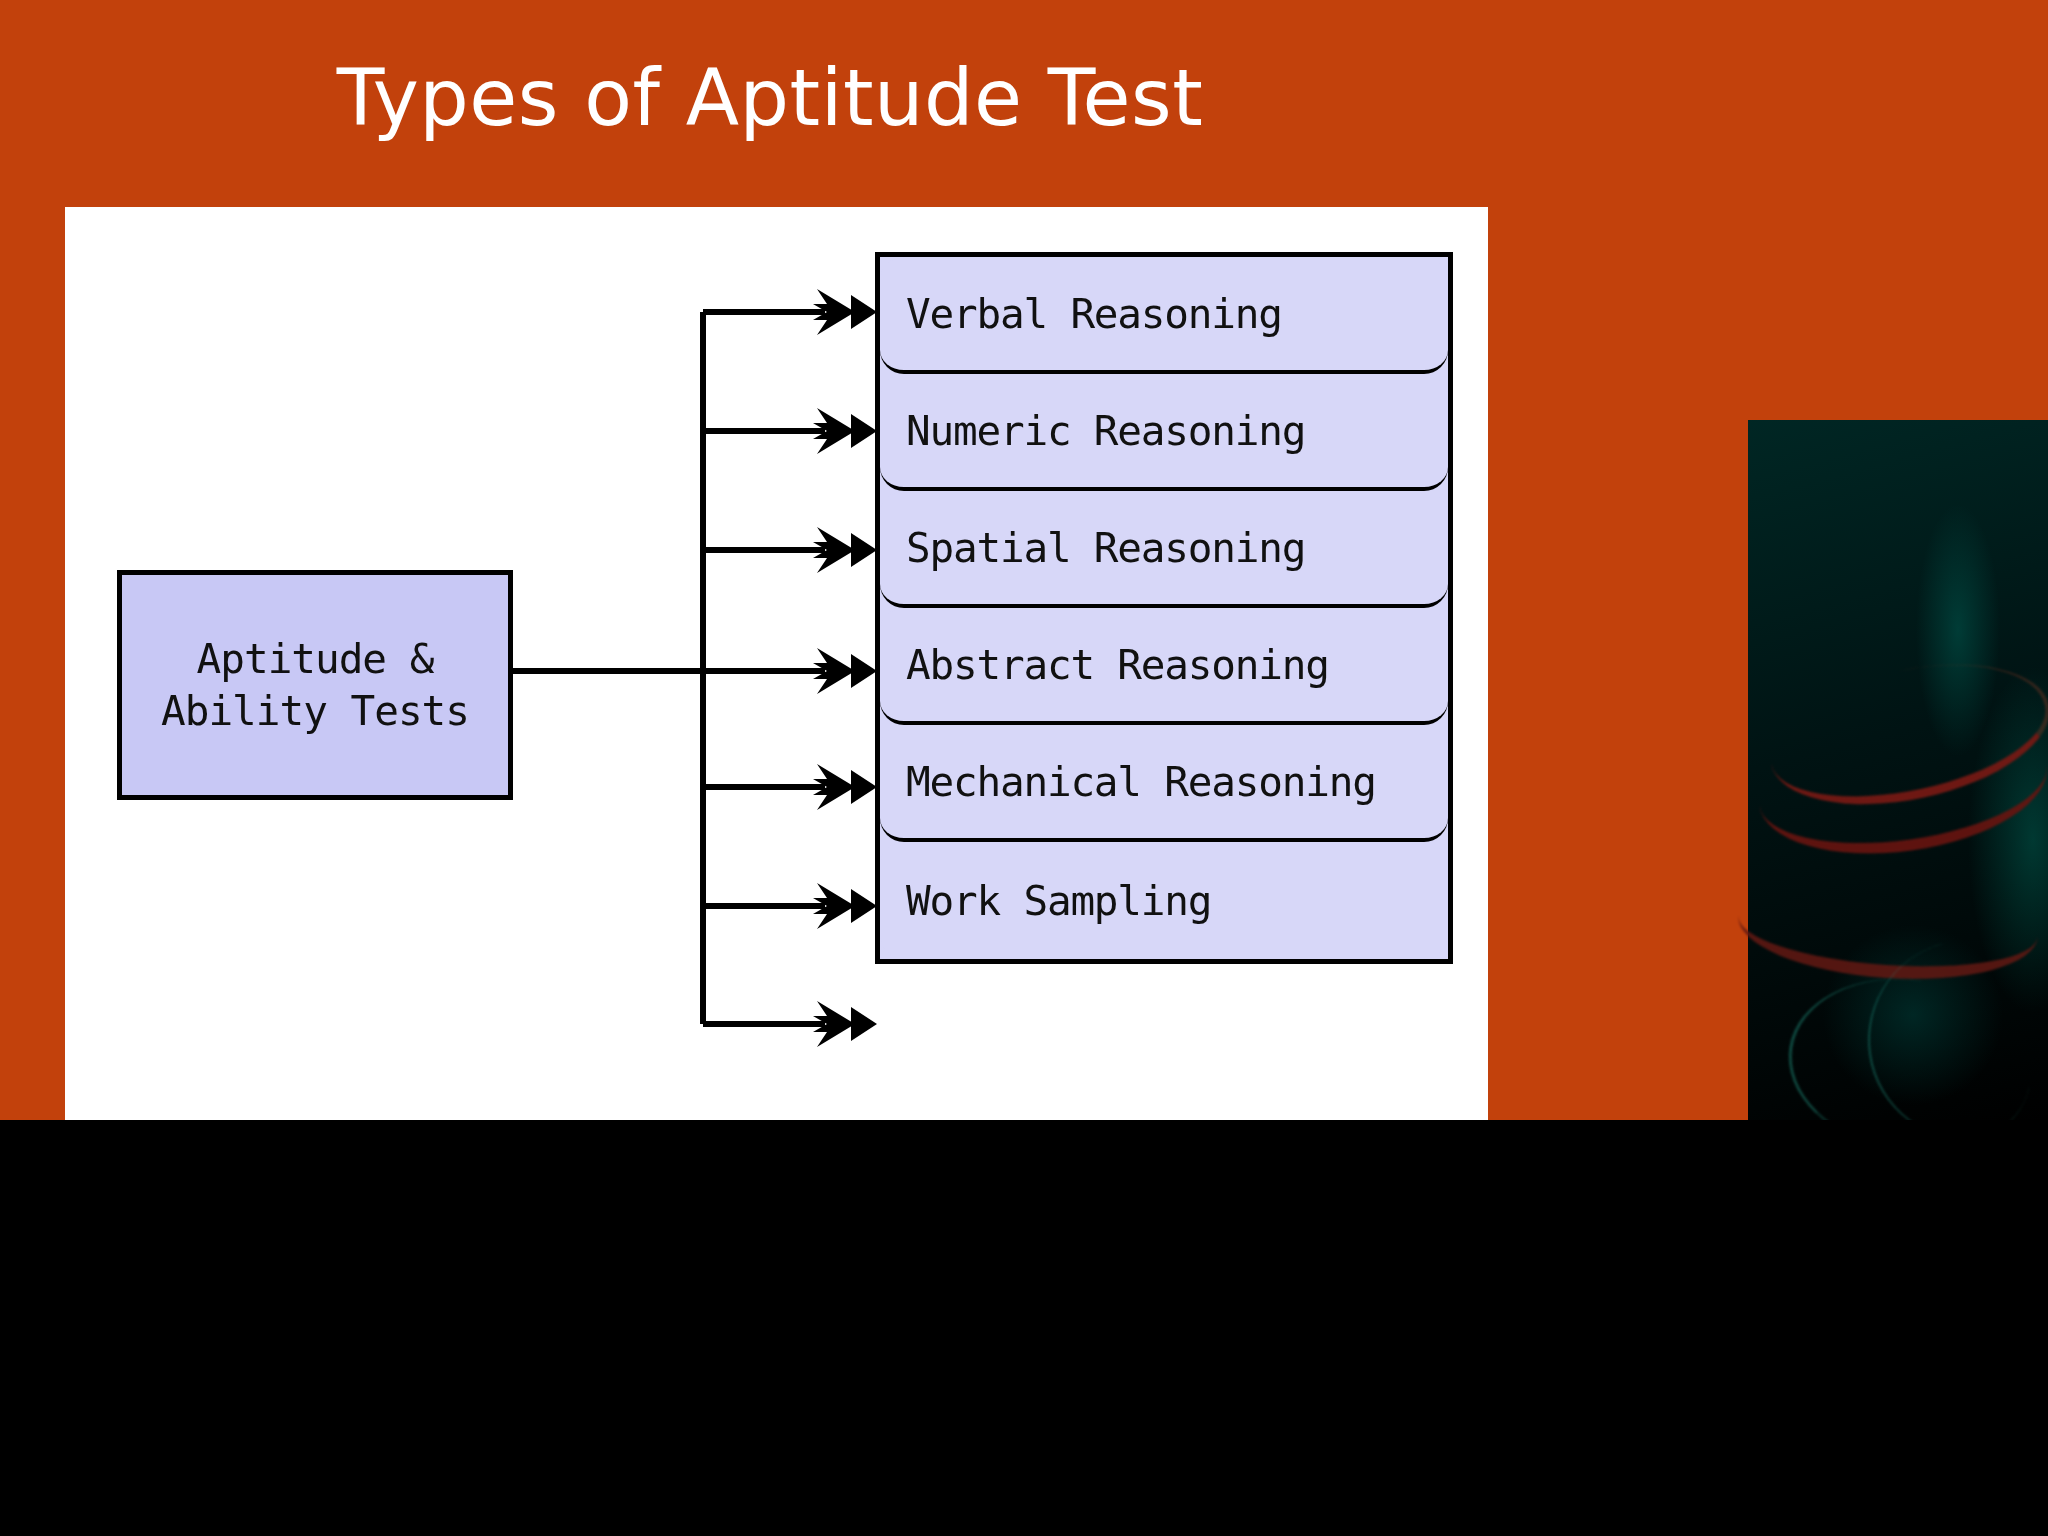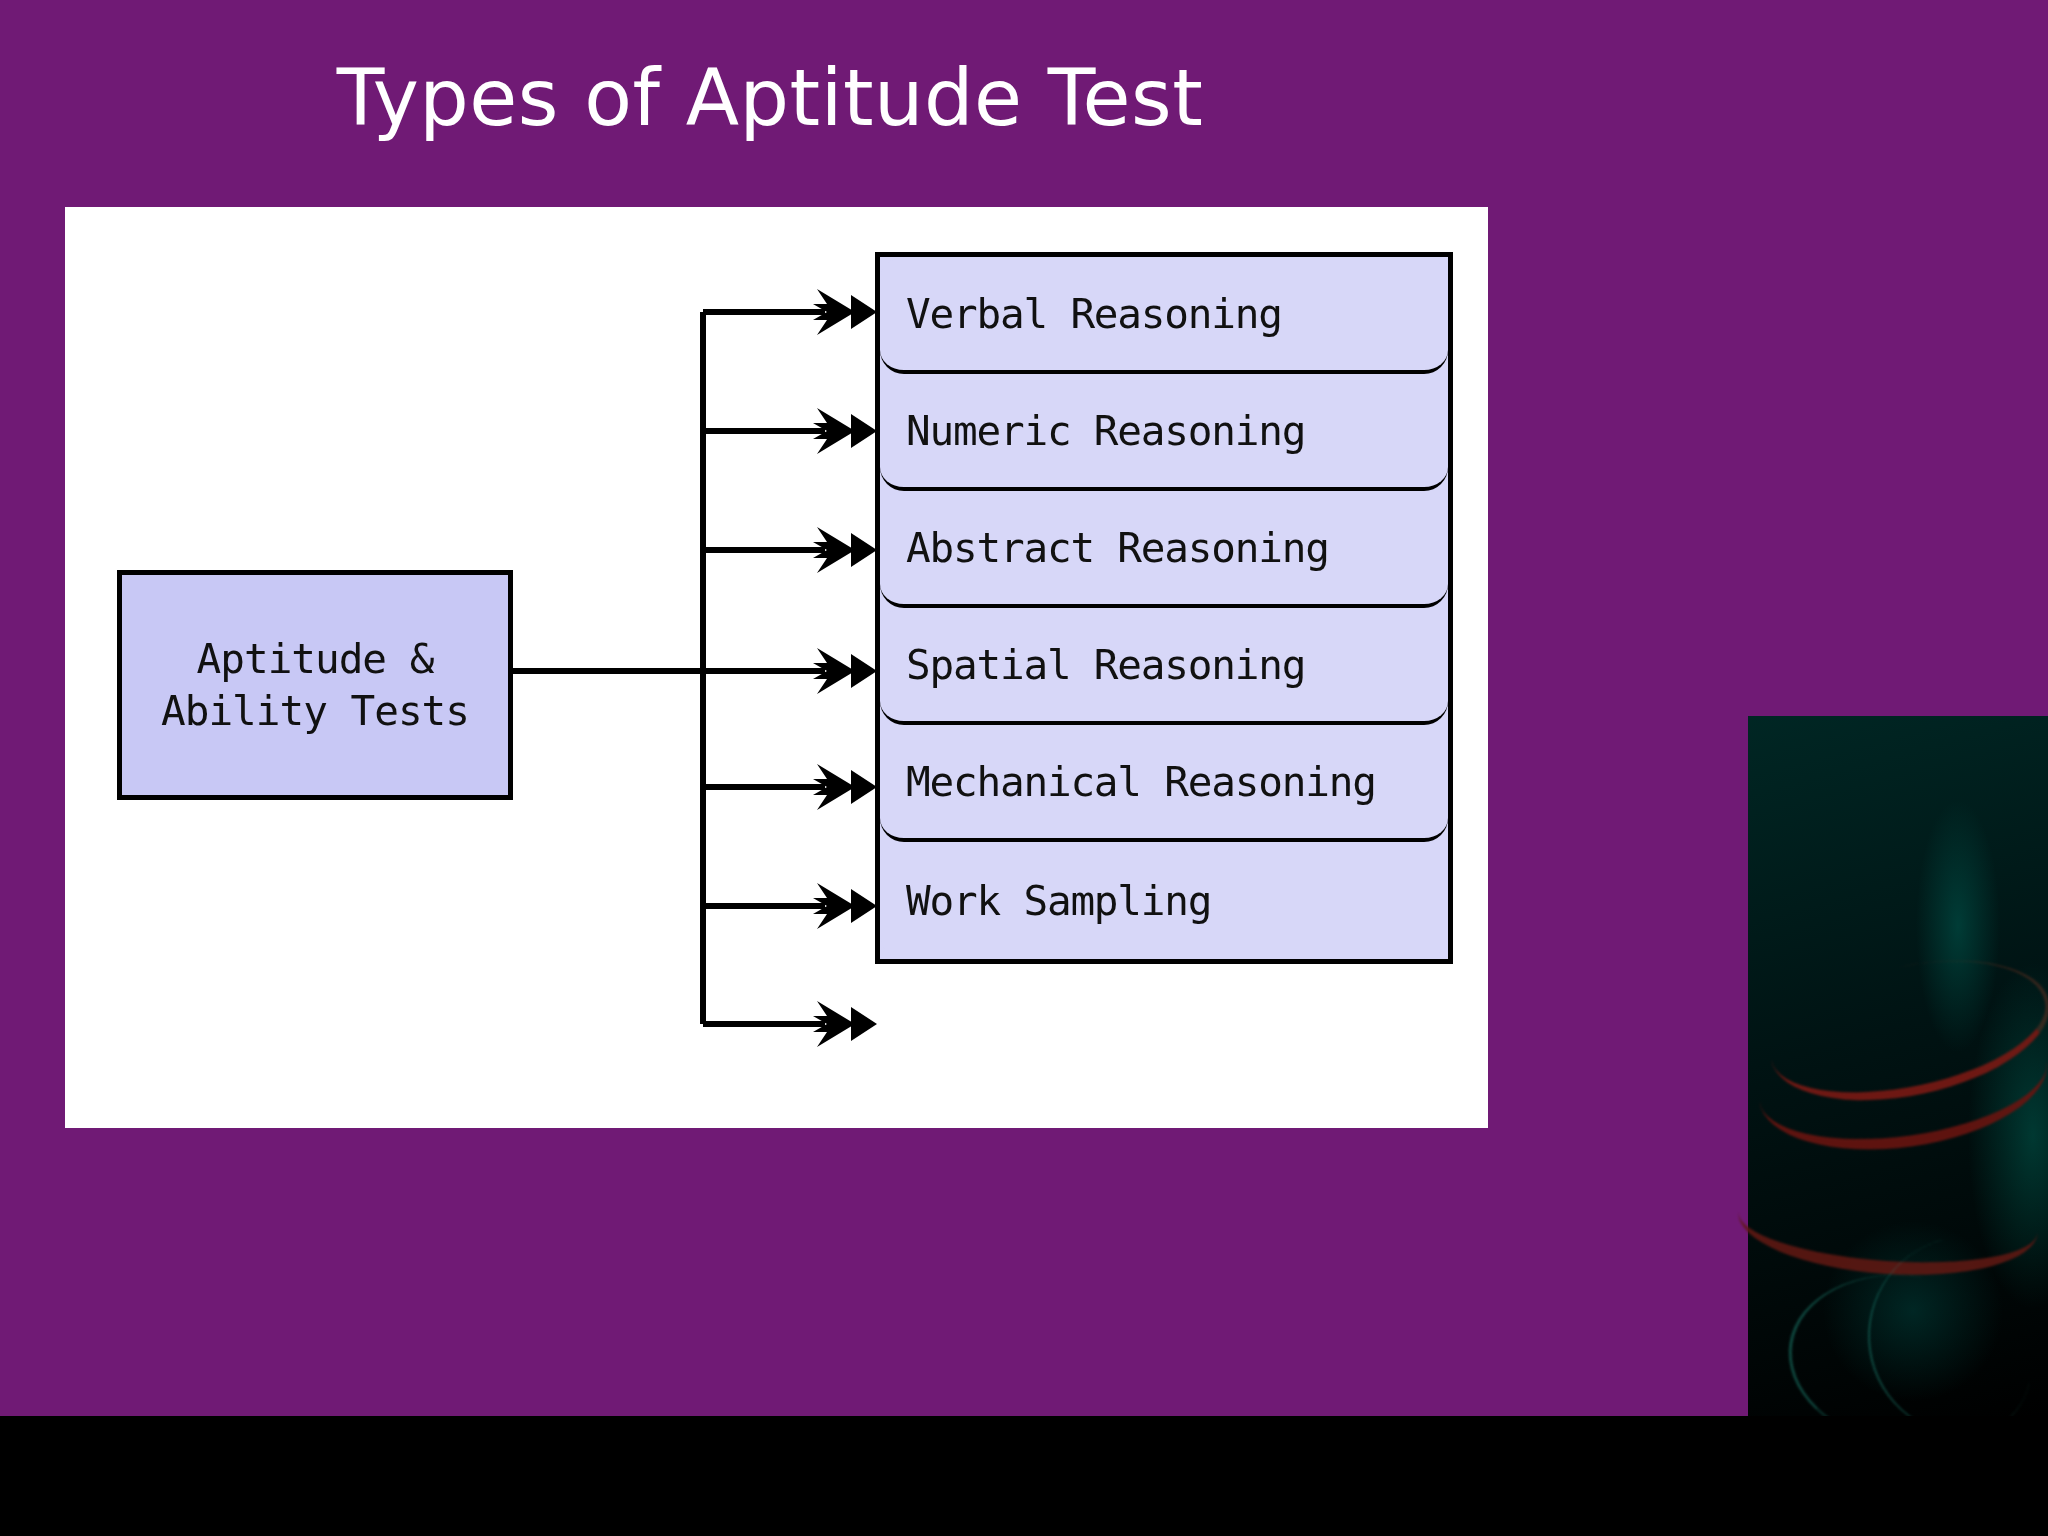--- a/index.html
+++ b/index.html
@@ -3,22 +3,22 @@
 <meta charset="utf-8">
 <style>
   html, body {
     margin: 0;
     padding: 0;
     background: #000000;
   }
   #slide {
     position: relative;
     width: 2048px;
-    height: 1416px;
-    background: #701a75;
+    height: 1120px;
+    background: #c2410c;
     overflow: hidden;
     font-family: "DejaVu Sans", sans-serif;
   }
 
   
   #bg-art {
     position: absolute;
     right: 0;
     bottom: 0;
     width: 300px;
@@ -229,24 +229,24 @@
       </div>
 
       <div id="branches">
         <div class="branch">
           <span class="branch-label">Verbal Reasoning</span>
         </div>
         <div class="branch">
           <span class="branch-label">Numeric Reasoning</span>
         </div>
         <div class="branch">
+          <span class="branch-label">Spatial Reasoning</span>
+        </div>
+        <div class="branch">
           <span class="branch-label">Abstract Reasoning</span>
-        </div>
-        <div class="branch">
-          <span class="branch-label">Spatial Reasoning</span>
         </div>
         <div class="branch">
           <span class="branch-label">Mechanical Reasoning</span>
         </div>
         <div class="branch">
           <span class="branch-label">Work Sampling</span>
         </div>
       </div>
 
     </div>

